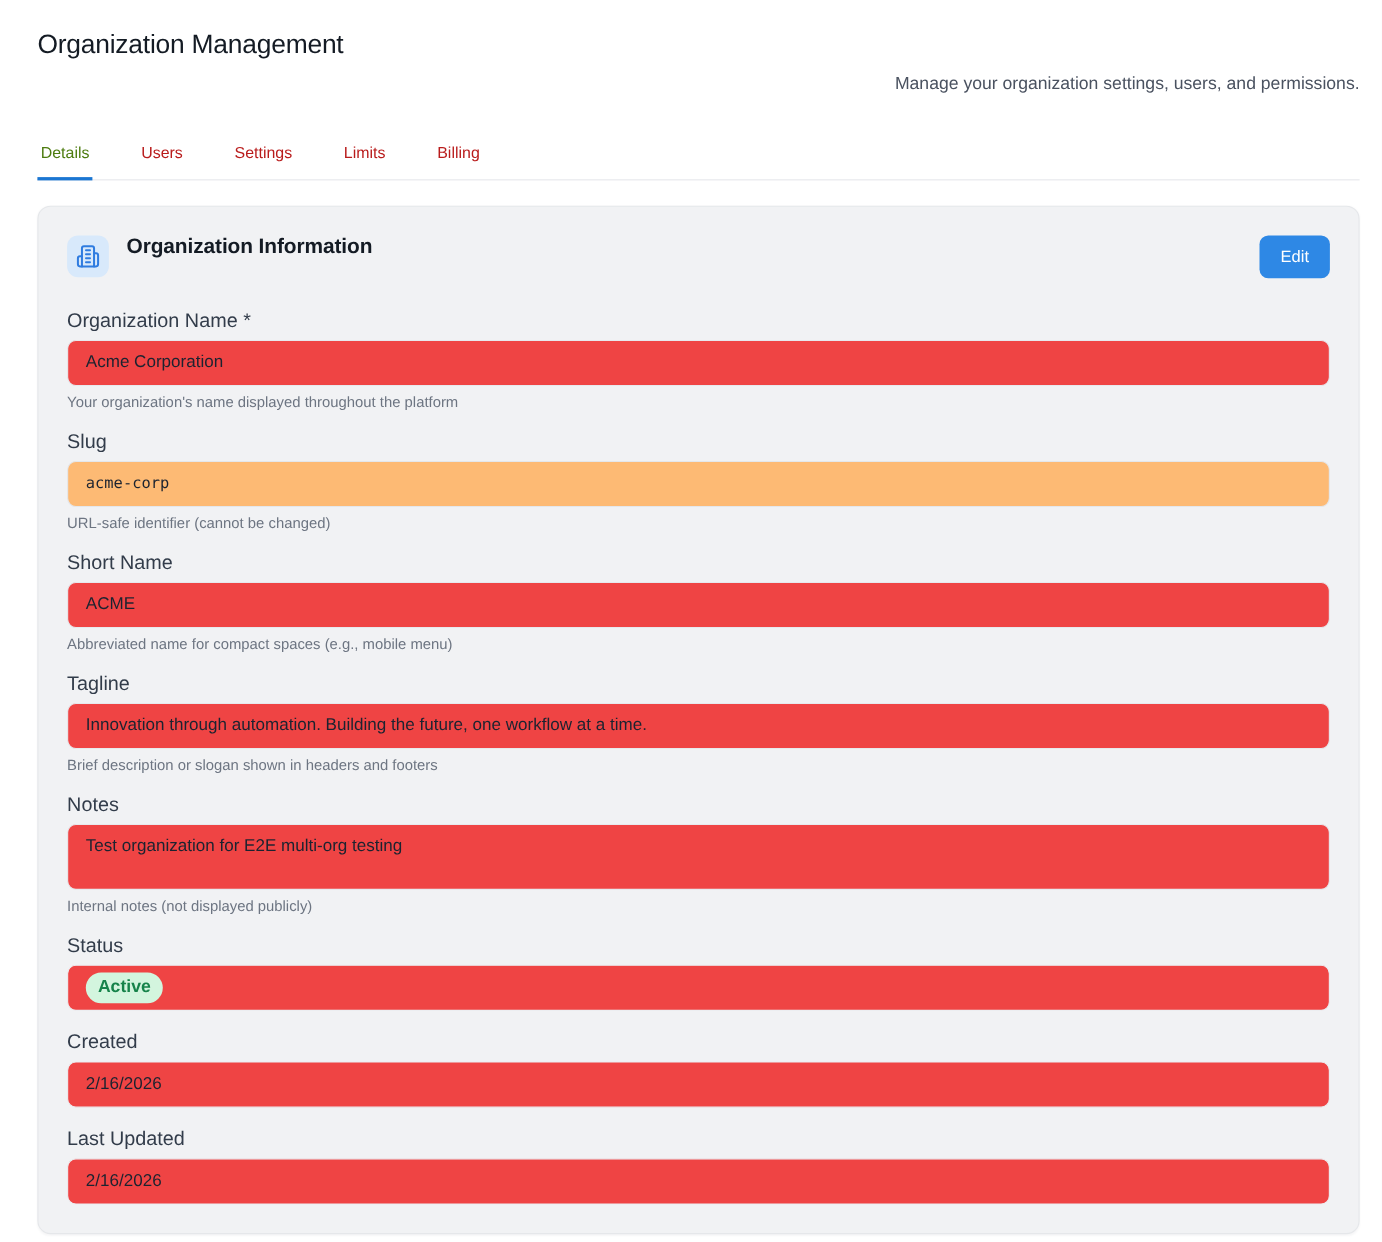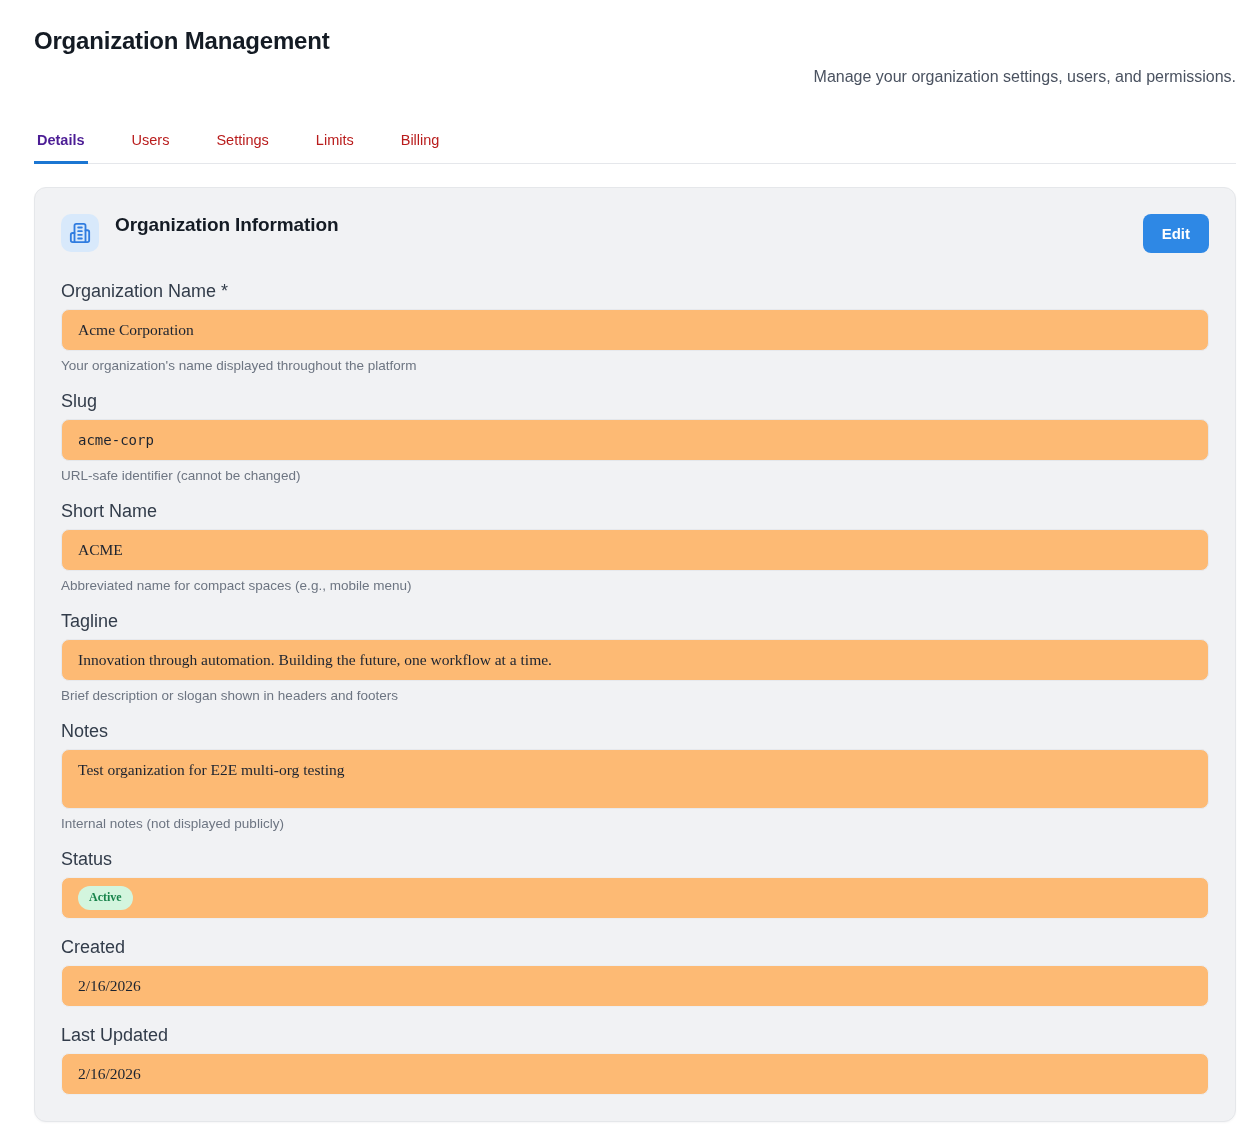--- a/index.html
+++ b/index.html
@@ -7,21 +7,21 @@
   body {
     width: 1256px;
     min-height: 1129px;
     font-family: "Liberation Sans", "DejaVu Sans", sans-serif;
     color: #1b2330;
   }
   .page { padding: 27px 20px 16px 34px; }
 
   .page-title {
     font-size: 24px;
-    font-weight: 700;
+    font-weight: 400;
     color: #141b24;
     letter-spacing: -0.2px;
   }
   .page-subtitle {
     margin-top: 13px;
     font-size: 16px;
     color: #4a5260;
     text-align: right;
   }
 
@@ -34,22 +34,22 @@
   }
   .tab {
     padding: 0 3px 13px 3px;
     font-size: 14.5px;
     color: #b91c1c;
     cursor: pointer;
     border-bottom: 3px solid transparent;
     margin-bottom: -1px;
   }
   .tab.active {
-    color: #4c1d95;
-    font-weight: 700;
+    color: #4d7c0f;
+    font-weight: 400;
     border-bottom-color: #1b76d2;
   }
 
   
   .card {
     margin-top: 23px;
     background: #f1f2f4;
     border: 1px solid #e5e7ea;
     border-radius: 12px;
     padding: 26px;
@@ -75,46 +75,45 @@
     color: #141b24;
     margin-left: 16px;
     letter-spacing: -0.1px;
   }
   .edit-btn {
     margin-left: auto;
     background: #2e88e5;
     color: #ffffff;
     font-family: inherit;
     font-size: 15px;
-    font-weight: 700;
+    font-weight: 400;
     border: none;
     border-radius: 8px;
     padding: 11px 19px;
     cursor: pointer;
   }
 
   
   .field { margin-bottom: 18px; }
   .field:last-child { margin-bottom: 0; }
   .field-label {
     font-size: 18px;
     color: #323c4a;
     margin-bottom: 7px;
   }
   .box {
     min-height: 42px;
-    background: #fdba74;
+    background: #ef4444;
     border: 1px solid #e7e9ed;
     border-radius: 8px;
     padding: 0 16px;
     display: flex;
     align-items: center;
     font-size: 15.5px;
     color: #1b2330;
-    font-family: Liberation Serif, serif;
   }
   .box.mono {
     font-family: "DejaVu Sans Mono", "Liberation Mono", monospace;
     font-size: 14px;
     background: #fdba74;
     border-color: #e4e7eb;
   }
   .box.textarea {
     height: 60px;
     align-items: flex-start;
@@ -122,21 +121,21 @@
   }
   .box.readonly { border-color: #eceef1; }
   .helper {
     margin-top: 7px;
     font-size: 13.5px;
     color: #6d7582;
   }
   .badge {
     background: #d3f5de;
     color: #16834a;
-    font-size: 12px;
+    font-size: 16px;
     font-weight: 700;
     padding: 5px 11px;
     border-radius: 999px;
     line-height: 1.1;
   }
 </style>
 </head>
 <body>
 
 <div class="page">

